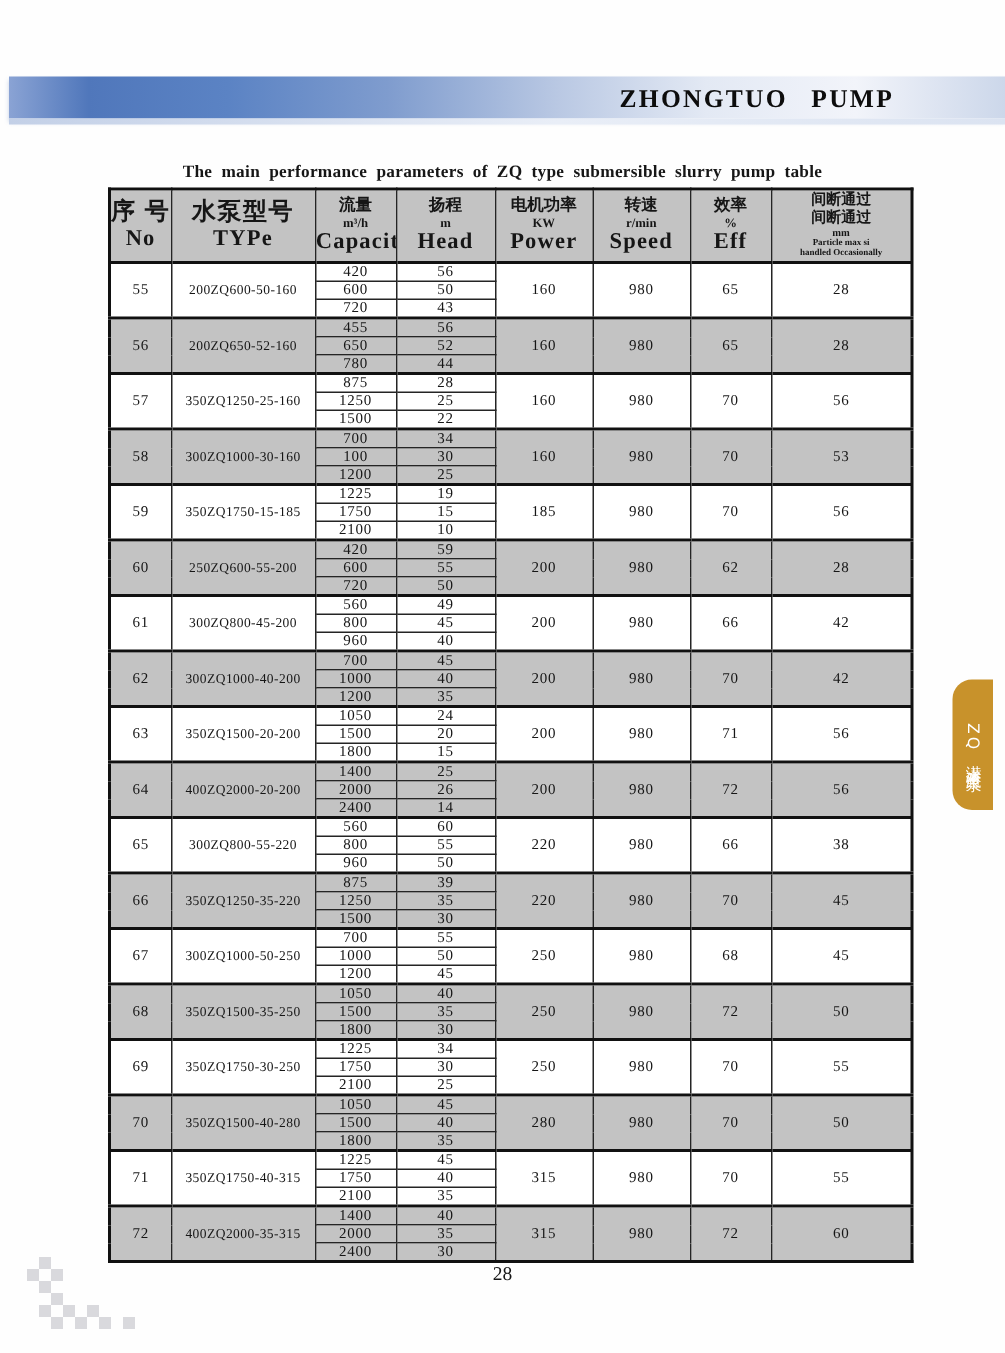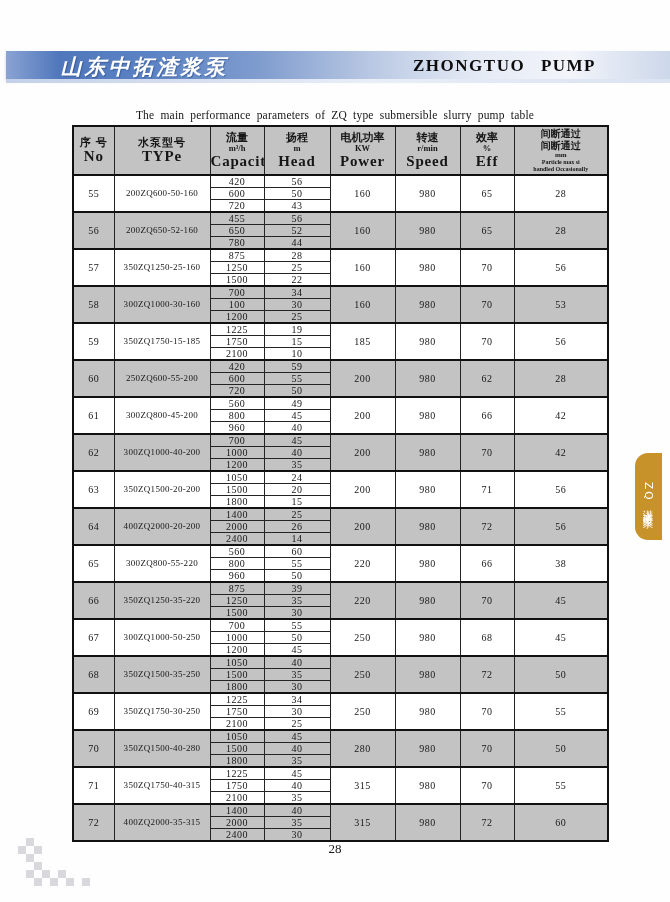--- a/index.html
+++ b/index.html
@@ -26,31 +26,31 @@
   .brand-en {
     position:absolute; right:74px; top:56px; color:#0d0d0d;
     font-size:17px; font-weight:bold; letter-spacing:1.5px; word-spacing:10px;
     font-family:"Liberation Serif", serif;
   }
 
   
   .title-cn { position:absolute; top:89px; left:0; width:670px; text-align:center;
     font-size:16px; font-weight:normal; letter-spacing:1px; }
   .title-en { position:absolute; top:109px; left:0; width:670px; text-align:center;
-    font-size:11.5px; font-weight:normal; letter-spacing:.2px; word-spacing:3px; }
+    font-size:11.5px; font-weight:bold; letter-spacing:.2px; word-spacing:3px; }
 
   
   .tbl-wrap { position:absolute; left:72px; top:125px; }
   table { border-collapse:collapse; table-layout:fixed; width:535px;
     border:2px solid #111; }
   th, td { border:1px solid #242424; text-align:center; vertical-align:middle;
     overflow:hidden; white-space:nowrap; }
   thead th { background:#c3c3c3; height:43px; border-bottom:2px solid #111; padding:1px 0; }
   .hline { font-weight:bold; font-size:11px; line-height:1.15; font-family:"Liberation Sans","DejaVu Sans",sans-serif; }
-  th.col-no .hline, th.col-type .hline { font-size:11px; letter-spacing:1px; }
+  th.col-no .hline, th.col-type .hline { font-size:16px; letter-spacing:1px; }
   th .hline.en { font-family:"Liberation Serif",serif; font-size:15px; letter-spacing:.8px; }
   th .hline.unit { font-size:8.5px; font-family:Liberation Serif, serif; }
   th.col-particle .hline { font-size:10px; letter-spacing:0; }
   th.col-particle .hline.unit { font-size:7px; }
   th .hline.tiny { font-size:6px; font-weight:bold; line-height:1.2; letter-spacing:0;
     font-family:"Liberation Serif",serif; }
 
   tbody td { height:11px; font-size:10px; line-height:11px; letter-spacing:.5px;
     font-family:"Liberation Serif",serif; background:#ffffff; }
   tbody td.type-cell { font-size:9px; letter-spacing:.3px;margin-top:20px; }
@@ -72,21 +72,20 @@
     font-size:13px; font-family:"Liberation Serif",serif; }
   .deco { position:absolute; left:18px; top:838px; width:80px; height:48px; }
   .deco span { position:absolute; width:8px; height:8px; background:#d9d9dd; display:block; }
 </style>
 </head>
 <body>
 
 <div class="page">
 
   <div class="header-bar"></div>
-  <div class="logo-cn">山东中拓渣浆泵</div>
   <div class="brand-en">ZHONGTUO  PUMP</div>
 
   <div class="title-en">The main performance parameters of ZQ type submersible slurry pump table</div>
 
   <div class="tbl-wrap">
     <table>
       <colgroup>
         <col style="width:41px">
           <col style="width:96px">
           <col style="width:54px">

